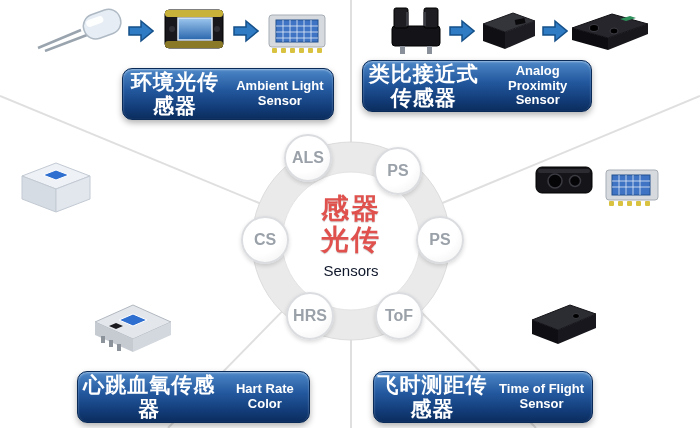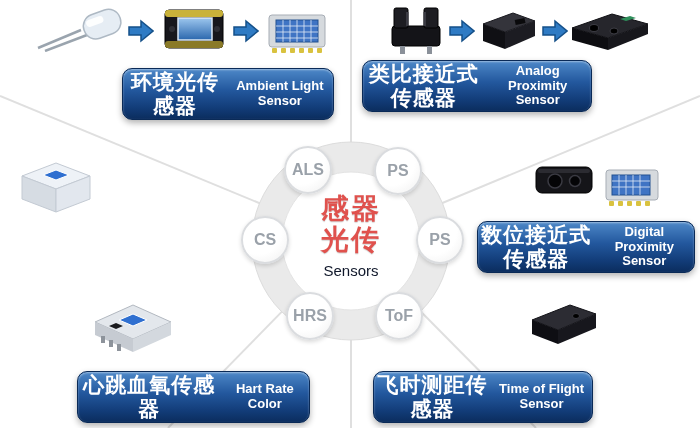--- a/index.html
+++ b/index.html
@@ -232,36 +232,32 @@
     <div class="zh">环境光传感器</div>
     <div class="en">Ambient Light Sensor</div>
   </div>
 
   <div class="banner" style="left:362px;top:52px;width:228px;height:50px;">
     <div class="zh">类比接近式传感器</div>
     <div class="en">Analog Proximity Sensor</div>
   </div>
 
 
-  <div class="banner" style="left:477px;top:213px;width:216px;height:50px;">
-    <div class="zh">数位接近式传感器</div>
-    <div class="en">Digital Proximity Sensor</div>
-  </div>
 
   <div class="banner" style="left:77px;top:363px;width:231px;height:50px;">
     <div class="zh">心跳血氧传感器</div>
     <div class="en">Hart Rate Color</div>
   </div>
 
   <div class="banner" style="left:373px;top:363px;width:218px;height:50px;">
     <div class="zh">飞时测距传感器</div>
     <div class="en">Time of Flight Sensor</div>
   </div>
 
-  <div class="node" style="left:284px;top:146px;">ALS</div>
+  <div class="node" style="left:284px;top:134px;">ALS</div>
   <div class="node" style="left:374px;top:147px;">PS</div>
   <div class="node" style="left:241px;top:216px;">CS</div>
   <div class="node" style="left:416px;top:216px;">PS</div>
   <div class="node" style="left:286px;top:292px;">HRS</div>
   <div class="node" style="left:375px;top:292px;">ToF</div>
 
   <div class="center-title">
     <div>感器</div>
     <div>光传</div>
   </div>

